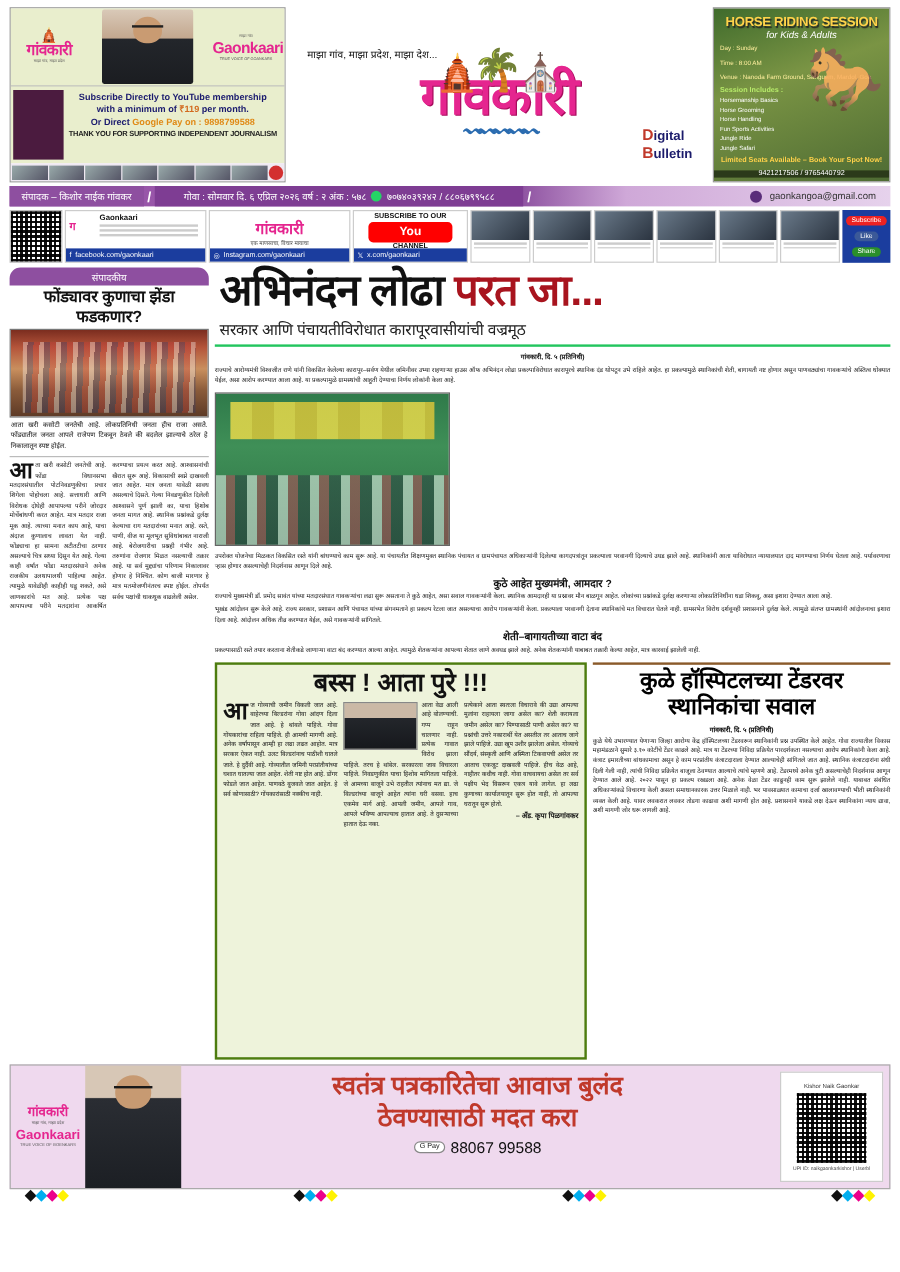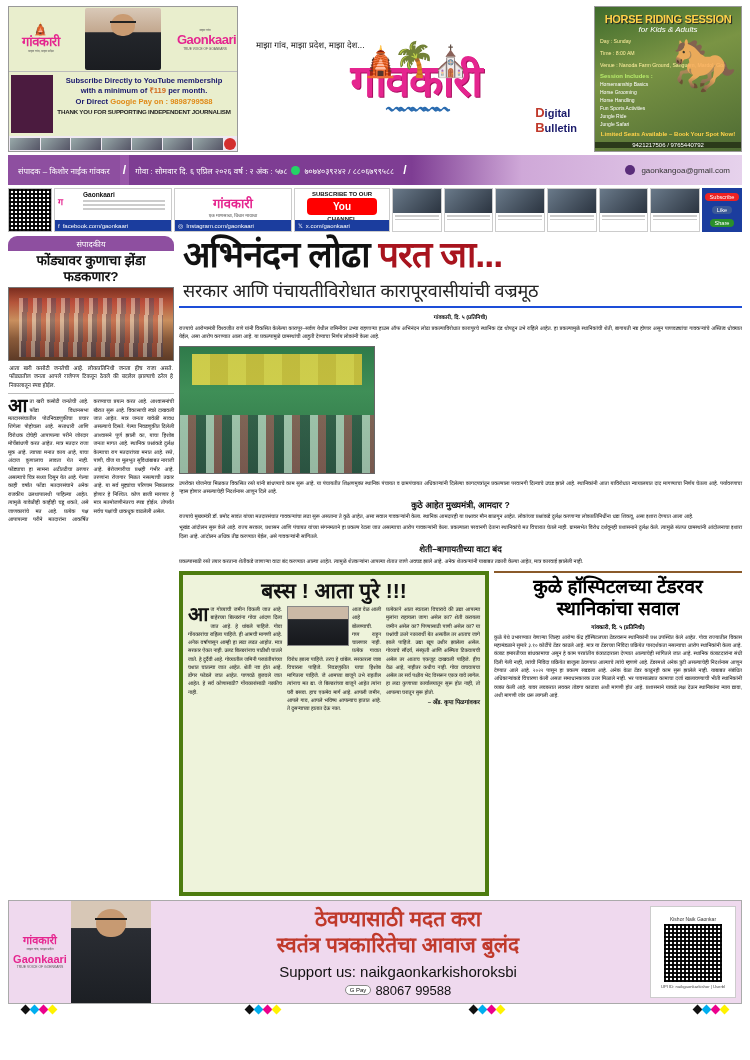--- a/index.html
+++ b/index.html
@@ -48,25 +48,25 @@
   .ad-horse .ah-t1 { font-size:11px; font-weight:bold; color:#ffd24a; text-align:center; margin-top:6px; text-shadow:1px 1px 1px #222; letter-spacing:-.3px;}
   .ad-horse .ah-t2 { font-size:8px; font-style:italic; color:#fff; text-align:center;}
   .ad-horse .ah-info { font-size:5.2px; color:#ffef9e; margin:4px 5px; line-height:1.5;}
   .ad-horse .ah-sec { font-size:6px; color:#b6ea6a; font-weight:bold; margin:2px 5px;}
   .ad-horse .ah-li { font-size:5px; color:#fff; margin:1px 5px; line-height:1.4;}
   .ad-horse .ah-book { font-size:6px; font-weight:bold; color:#ffd24a; text-align:center; position:absolute; bottom:14px; width:100%;}
   .ad-horse .ah-ph { font-size:6px; color:#fff; text-align:center; position:absolute; bottom:3px; width:100%; background:#2b3a1a;}
   .horse-sil { position:absolute; right:4px; top:28px; font-size:52px; color:#2f2012; opacity:.85; }
 
   
-  .infobar { height: 30px; margin-top:3px; display:flex; align-items:stretch; font-size:8px;
+  .infobar { height: 17px; margin-top:3px; display:flex; align-items:stretch; font-size:8px;
              background: linear-gradient(90deg,#8e4fa0 0%, #a05bb0 28%, #7e3d93 55%, #cfa8d8 70%, #e6d2ec 100%); }
   .ib-a { background:#8e4fa0; color:#fff; padding:2px 10px; display:flex; align-items:center; }
   .ib-slash { color:#fff; font-weight:bold; padding:0 3px; display:flex; align-items:center; font-size:12px;}
-  .ib-b { background:#7e3d93; color:#fff; padding:2px 6px; display:flex; align-items:center; gap:4px; flex:0 0 auto;}
+  .ib-b { background:#7e3d93; color:#fff; padding:2px 24px; display:flex; align-items:center; gap:4px; flex:0 0 auto;}
   .wa { width:9px;height:9px;border-radius:50%;background:#25d366;display:inline-block;}
   .ib-c { flex:1; display:flex; align-items:center; justify-content:flex-end; padding-right:12px; color:#333; gap:6px;}
   .mailico { width:10px;height:10px;border-radius:50%;background:#5a2d7a; display:inline-block;}
 
   
   .social { height: 44px; margin-top:3px; display:flex; gap:2px; }
   .sq { width: 44px; border:1px solid #bbb; background:
         repeating-linear-gradient(0deg,#111 0 2px,#fff 2px 4px),
         repeating-linear-gradient(90deg,#111 0 2px,#fff 2px 4px); background-blend-mode:multiply;}
   .fbcard { width: 118px; background:#fff; border:1px solid #ccc; position:relative;}
@@ -97,37 +97,37 @@
 
   .edi-tab { background:#8e4fa0; color:#fff; font-size:8px; text-align:center; padding:2px; border-radius:9px 9px 0 0;}
   .edi-head { font-size:13.5px; font-weight:bold; color:#111; text-align:center; line-height:1.15; padding:2px 0 3px;}
   .edi-photo { height:74px; background:linear-gradient(180deg,#7b2d1f 0%, #b4543a 20%, #c98f5e 45%, #8a5b3a 70%, #5d3a26 100%); position:relative; border:1px solid #777;}
   .edi-photo::after { content:""; position:absolute; inset:14% 6% 4% 6%;
         background: repeating-linear-gradient(92deg, rgba(255,255,255,.35) 0 4px, rgba(40,60,120,.3) 4px 9px, rgba(200,60,60,.3) 9px 14px);}
   .edi-cap { font-size:5.6px; line-height:1.5; color:#111; text-align:justify; padding:3px 1px 4px; border-bottom:1px solid #bbb;}
   .edi-body { font-size:5.2px; line-height:1.62; color:#111; text-align:justify; column-count:2; column-gap:5px; padding-top:3px;}
   .edi-body .dropcap { float:left; font-size:19px; line-height:.82; font-weight:bold; padding:1px 2px 0 0; }
 
-  .hl-wrap { border-bottom:2px solid #1d4ed8; padding-bottom:4px; }
+  .hl-wrap { border-bottom:2px solid #22c55e; padding-bottom:4px; }
   .hl-main { font-size:36px; font-weight:bold; color:#111; line-height:1.08; letter-spacing:-1px; padding-left:4px;}
   .hl-main .red { color:#a8141e; }
-  .hl-sub { font-size:18px; color:#222; padding-left:4px; margin-top:3px; letter-spacing:-.2px;}
+  .hl-sub { font-size:13px; color:#222; padding-left:4px; margin-top:3px; letter-spacing:-.2px;}
 
   .story1 { display:flex; gap:5px; margin-top:5px;flex-direction:column; }
   .s1c { flex:1; font-size:5.2px; line-height:1.62; color:#111; text-align:justify;}
   .s1c .byline { text-align:center; font-weight:bold; font-size:5.6px; margin-bottom:2px;}
   .s1photo { width:196px; height:128px; background:linear-gradient(180deg,#2f7a4a 0%, #3f8f57 35%, #2c6f44 100%); border:1px solid #666; position:relative; overflow:hidden;}
   .s1photo::before { content:""; position:absolute; left:6%; top:6%; width:88%; height:24%;
        background: repeating-linear-gradient(90deg,#e8d94a 0 18px, #d9c53a 18px 36px); opacity:.85; }
   .s1photo::after { content:""; position:absolute; left:0; bottom:0; width:100%; height:46%;
        background: repeating-linear-gradient(90deg, rgba(255,255,255,.5) 0 8px, rgba(210,60,90,.45) 8px 16px, rgba(40,40,60,.4) 16px 26px); }
   .subhead { font-size:8.6px; font-weight:bold; text-align:center; line-height:1.2; margin:4px 0 2px; }
 
   .story2 { display:flex; gap:5px; margin-top:6px; flex:1; }
-  .box-bass { flex:0 0 310px; border:4px solid #4d7c0f; background:#eef3db; padding:4px 5px; display:flex; flex-direction:column;}
+  .box-bass { flex:0 0 310px; border:2px solid #4d7c0f; background:#eef3db; padding:4px 5px; display:flex; flex-direction:column;}
   .bass-head { font-size:21px; font-weight:bold; color:#111; text-align:center; line-height:1.1; }
   .bass-cols { display:flex; gap:5px; margin-top:3px; flex:1;}
   .bass-col { flex:1; font-size:5.1px; line-height:1.62; text-align:justify; color:#111;}
   .bass-col .dropcap { float:left; font-size:20px; line-height:.82; font-weight:bold; padding:1px 2px 0 0;}
   .authorimg { width:62px; height:40px; float:left; margin:1px 3px 1px 0; background:linear-gradient(180deg,#cbb9a6 0 32%, #23262b 33%, #16181c 100%); border:1px solid #888;}
   .sign { text-align:right; font-weight:bold; font-size:6px; margin-top:2px;}
 
   .col4 { flex:1; }
   .c4-head { font-size:19px; font-weight:bold; text-align:center; line-height:1.18; border-top:2px solid #8a5a2a; padding-top:3px;}
   .c4-byline { text-align:center; font-weight:bold; font-size:5.6px; margin:2px 0;}
@@ -400,23 +400,22 @@
         <div class="t">गांवकारी</div>
         <div class="s">माझा गांव, माझा प्रदेश</div>
       </div>
       <div class="bl">
         <div class="t">Gaonkaari</div>
         <div class="s">TRUE VOICE OF GOENKARS</div>
       </div>
     </div>
     <div class="bb-person"></div>
     <div class="bb-mid">
+      <div class="bb-l1">स्वतंत्र पत्रकारितेचा आवाज बुलंद</div>
       <div class="bb-l1">ठेवण्यासाठी मदत करा</div>
-      <div class="bb-l1">स्वतंत्र पत्रकारितेचा आवाज बुलंद</div>
-      <div class="bb-l2">Support us: naikgaonkarkishoroksbi</div>
       <div class="bb-gp">
         <span class="gpchip">G Pay</span>
         <span>88067 99588</span>
       </div>
     </div>
     <div class="bb-qr">
       <div style="font-size:5px;color:#333;margin-bottom:2px;">Kishor Naik Gaonkar</div>
       <div class="qrbox"></div>
       <div class="qcap">UPI ID: naikgaonkarkishor | Userbl</div>
     </div>

